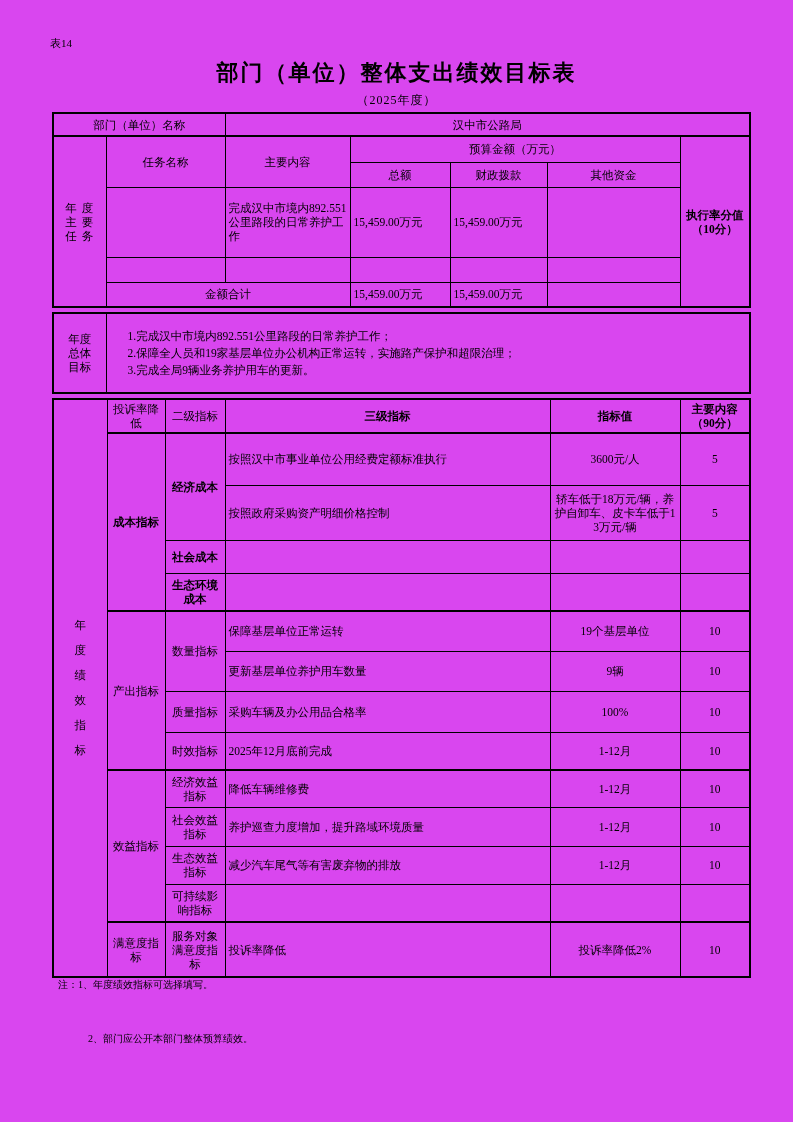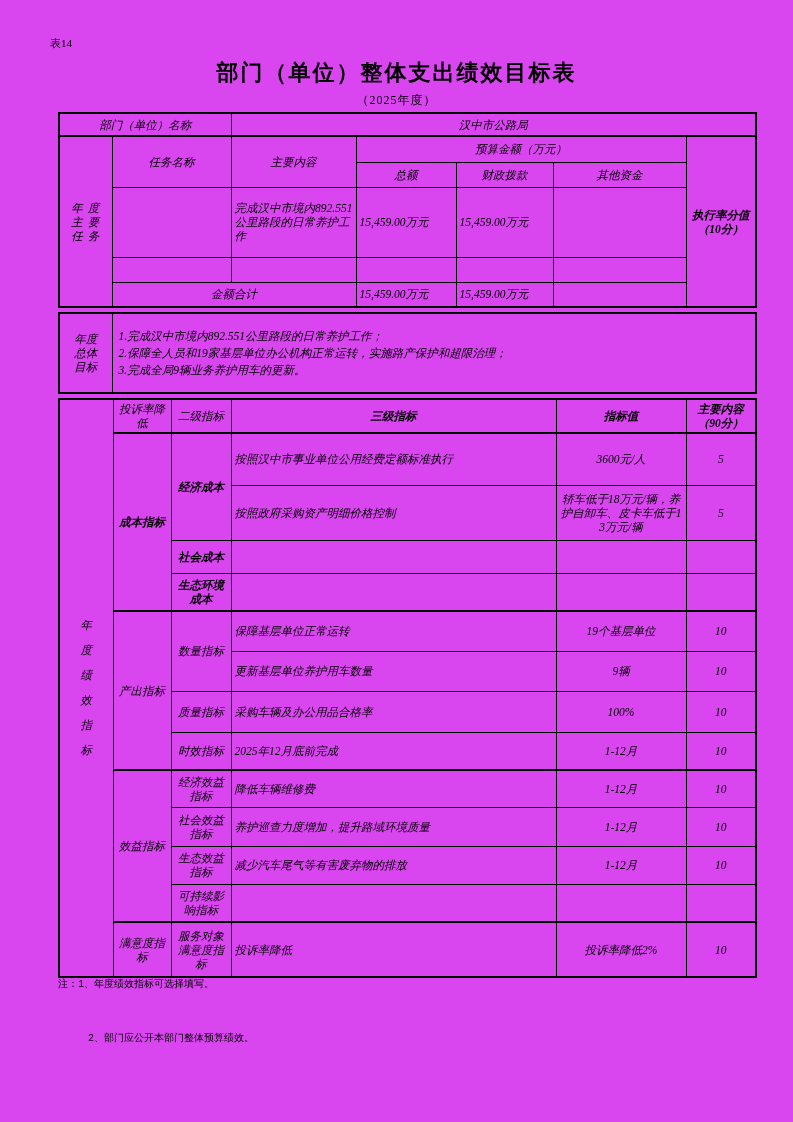--- a/index.html
+++ b/index.html
@@ -19,21 +19,21 @@
   .doc-title {
     position:absolute; left:0; top:58px; width:100%;
     text-align:center; font-size:22px; font-weight:bold;
     letter-spacing:2px;
   }
   .doc-subtitle {
     position:absolute; left:0; top:92px; width:100%;
     text-align:center; font-size:12px; letter-spacing:1px;
   }
   .tables {
-    position:absolute; left:58px; top:112px; width:697px;font-style:italic;
+    position:absolute; left:52px; top:112px; width:697px;
   }
   table {
     border-collapse:collapse; table-layout:fixed;
     width:697px; margin-bottom:4px;
     border:2px solid #000;
   }
   td {
     border:1px solid #000;
     font-size:11.5px; line-height:14px;
     padding:2px 3px;
@@ -45,21 +45,21 @@
   .l { text-align:left; }
   .b { font-weight:bold;text-align:center; }
   .pre { white-space:pre-line; }
   .side { letter-spacing:1px; }
   .vlabel { line-height:25px; }
   tr.thick td { border-top-width:2px;margin-left:36px; }
   .deptrow td { border-bottom-width:2px; }
   .goals-text { line-height:17px; }
   .notes {
     position:absolute; left:58px; top:978px;
-    font-size:10px; line-height:14px;font-family:Liberation Mono, monospace;
+    font-size:10px; line-height:14px;
   }
   .notes .note2 { padding-left:30px;margin-top:40px; }
 </style>
 </head>
 <body>
 
 <div class="page">
 
   <div class="doc-tag">表14</div>
   <div class="doc-title">部门（单位）整体支出绩效目标表</div>
@@ -123,21 +123,21 @@
     <table>
       <colgroup>
         <col style="width:53px">
           <col style="width:644px">
       </colgroup>
       <tbody>
           <tr style="height:80px">
         <td class="c pre">年度
 总体
 目标</td>
-        <td class="l" style="padding-left:6px">
+        <td class="l" style="padding-left:21px">
           <div class="goals-text">1.完成汉中市境内892.551公里路段的日常养护工作；</div>
           <div class="goals-text">2.保障全人员和19家基层单位办公机构正常运转，实施路产保护和超限治理；</div>
           <div class="goals-text">3.完成全局9辆业务养护用车的更新。</div>
         </td>
       </tr>
     </tbody>
       </table>
 
     <table>
       <colgroup>

